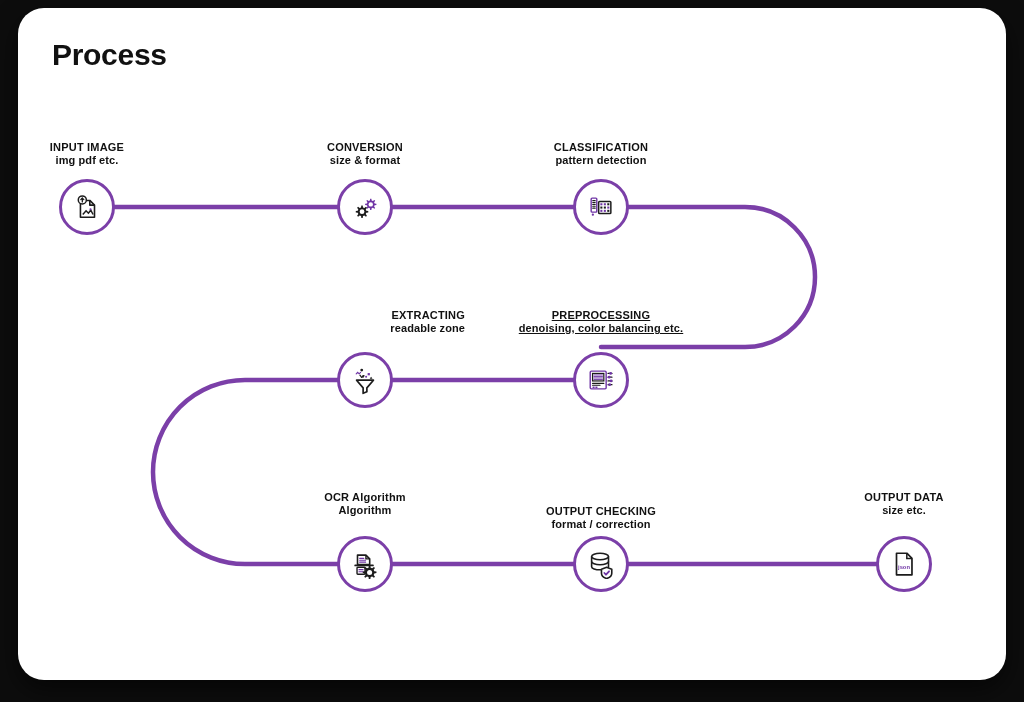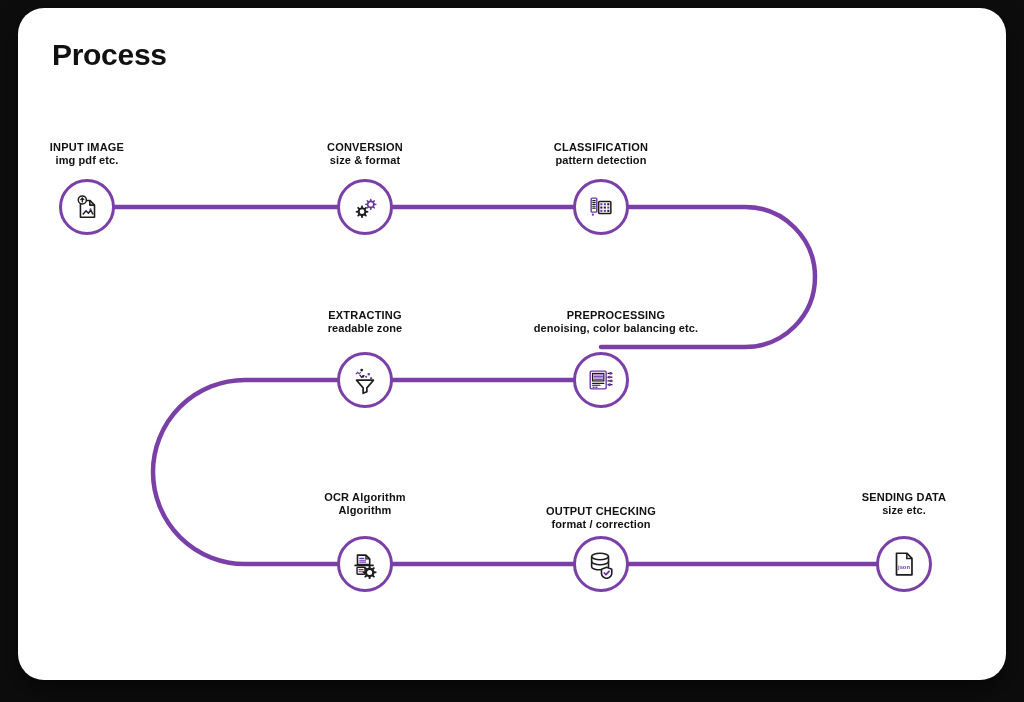--- a/index.html
+++ b/index.html
@@ -102,42 +102,42 @@
   <div class="label" style="left:501px;top:141px;width:200px;">
     <span class="l1">CLASSIFICATION</span>
     <span class="l2">pattern detection</span>
   </div>
 
   <div class="label" style="left:265px;top:141px;width:200px;">
     <span class="l1">CONVERSION</span>
     <span class="l2">size &amp; format</span>
   </div>
 
-  <div class="label" style="left:265px;top:309px;width:200px;">
+  <div class="label" style="left:265px;top:309px;width:200px;text-align:right;">
     <span class="l1">EXTRACTING</span>
     <span class="l2">readable zone</span>
   </div>
 
-  <div class="label" style="left:466px;top:309px;width:300px;">
+  <div class="label" style="left:451px;top:309px;width:300px;text-decoration:underline;">
     <span class="l1">PREPROCESSING</span>
     <span class="l2">denoising, color balancing etc.</span>
   </div>
 
   <div class="label" style="left:265px;top:491px;width:200px;">
     <span class="l1">OCR Algorithm</span>
     <span class="l2">Algorithm</span>
   </div>
 
   <div class="label" style="left:501px;top:505px;width:200px;">
     <span class="l1">OUTPUT CHECKING</span>
     <span class="l2">format / correction</span>
   </div>
 
   <div class="label" style="left:804px;top:491px;width:200px;">
-    <span class="l1">SENDING DATA</span>
+    <span class="l1">OUTPUT DATA</span>
     <span class="l2">size etc.</span>
   </div>
 
   <div class="node" style="left:59px;top:179px;">
     <svg width="30" height="30" viewBox="0 0 32 32">
       <g fill="none" stroke="#1c1c1c" stroke-width="1.7" stroke-linejoin="round">
         <path d="M9 9 h10 l5 5 v13 H9 Z"></path>
         <path d="M19 9 v5 h5"></path>
       </g>
       <g fill="none" stroke="#1c1c1c" stroke-width="1.6">

